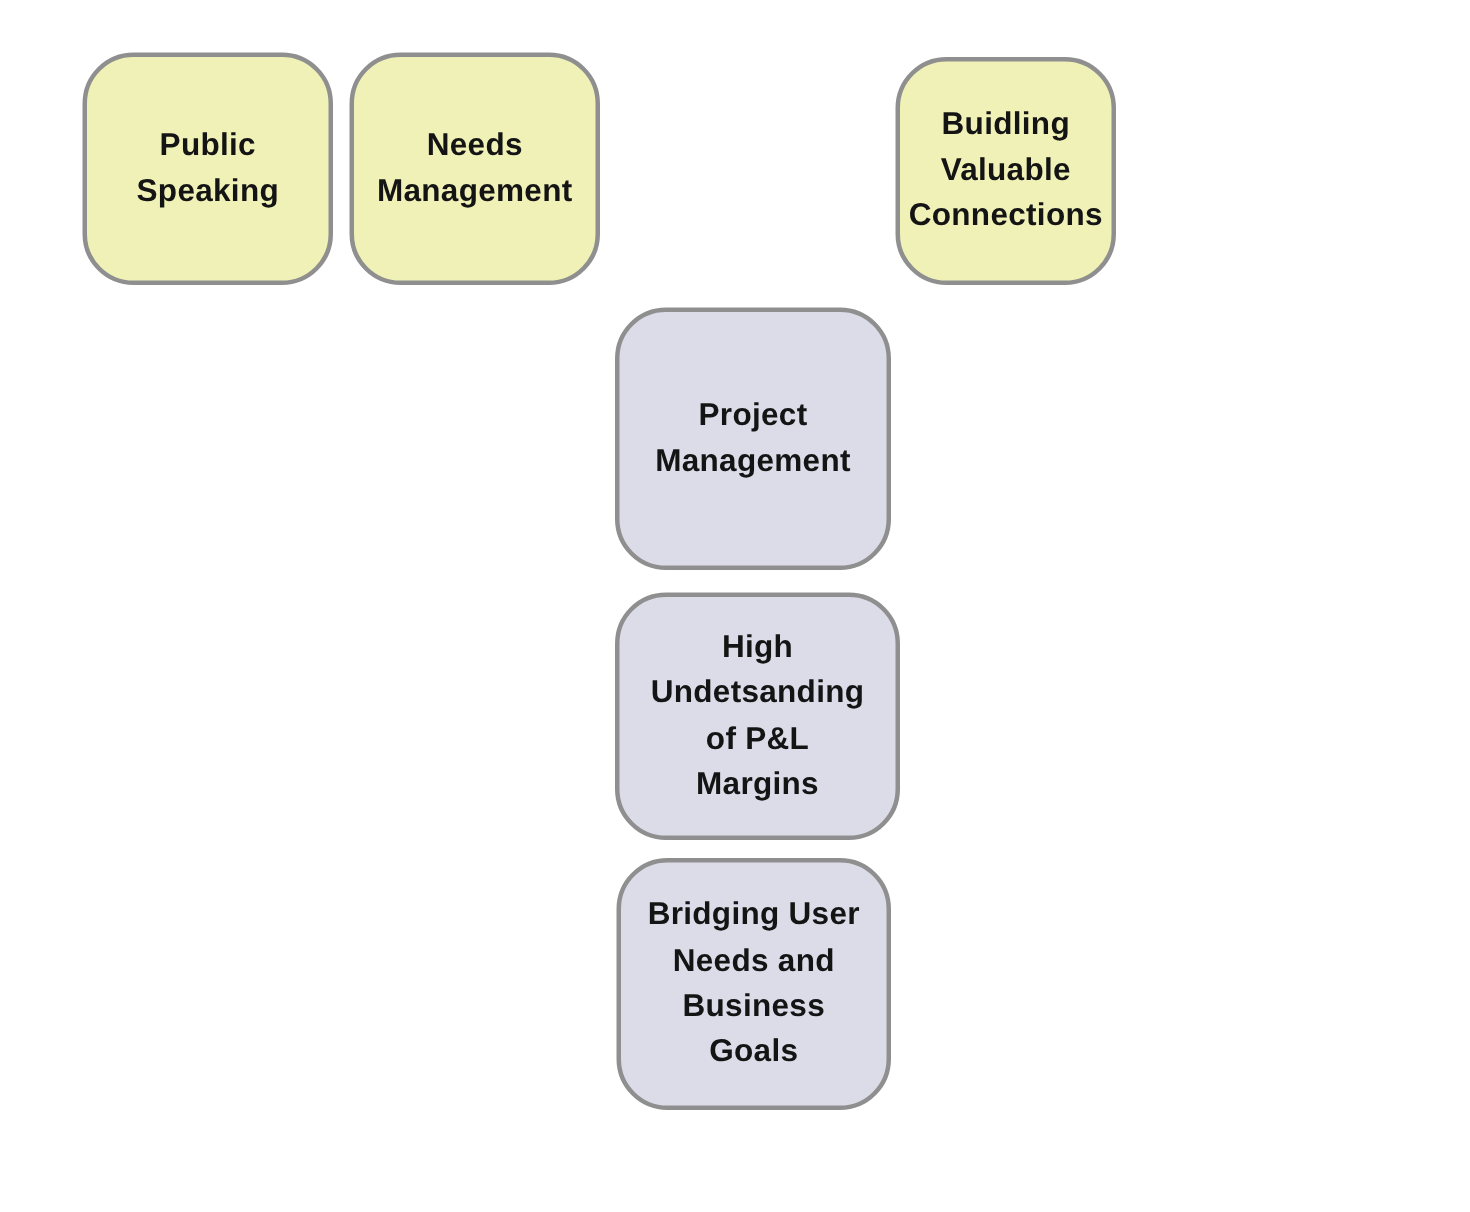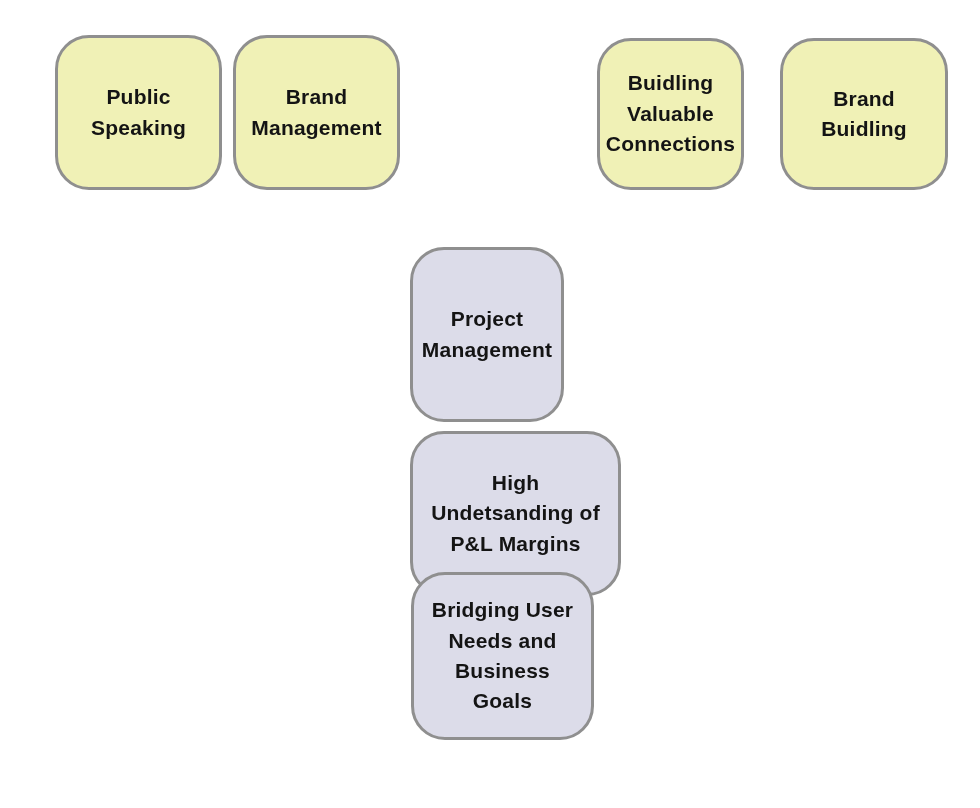--- a/index.html
+++ b/index.html
@@ -38,45 +38,42 @@
   .box.lavender { background: #dcdce9; }
 
   
   .b-top-1 { left: 55px;  top: 35px; width: 167px; height: 155px; }
   .b-top-2 { left: 233px; top: 35px; width: 167px; height: 155px; }
   .b-top-3 { left: 415px; top: 35px; width: 170px; height: 155px; }
   .b-top-4 { left: 597px; top: 38px; width: 147px; height: 152px; }
   .b-top-5 { left: 780px; top: 38px; width: 168px; height: 152px; }
 
   
-  .b-mid-1 { left: 410px; top: 205px; width: 154px; height: 175px; margin-top: 42px; }
-  .b-mid-2 { left: 410px; top: 395px; width: 211px; height: 165px; margin-top: 36px; }
+  .b-mid-1 { left: 410px; top: 205px; width: 184px; height: 175px; }
+  .b-mid-2 { left: 410px; top: 395px; width: 190px; height: 165px; }
   .b-mid-3 { left: 411px; top: 572px; width: 183px; height: 168px; justify-content: center; }
 </style>
 </head>
 <body>
 
 <div class="canvas">
 
   <div class="box yellow b-top-1">
     <span>Public Speaking</span>
   </div>
 
   <div class="box yellow b-top-2">
-    <span>Brand Management</span>
+    <span>Needs Management</span>
   </div>
 
 
   <div class="box yellow b-top-4">
     <span>Buidling Valuable Connections</span>
   </div>
 
-  <div class="box yellow b-top-5">
-    <span>Brand Buidling</span>
-  </div>
 
   <div class="box lavender b-mid-1">
     <span>Project Management</span>
   </div>
 
   <div class="box lavender b-mid-2">
     <span>High Undetsanding of P&amp;L Margins</span>
   </div>
 
   <div class="box lavender b-mid-3">

